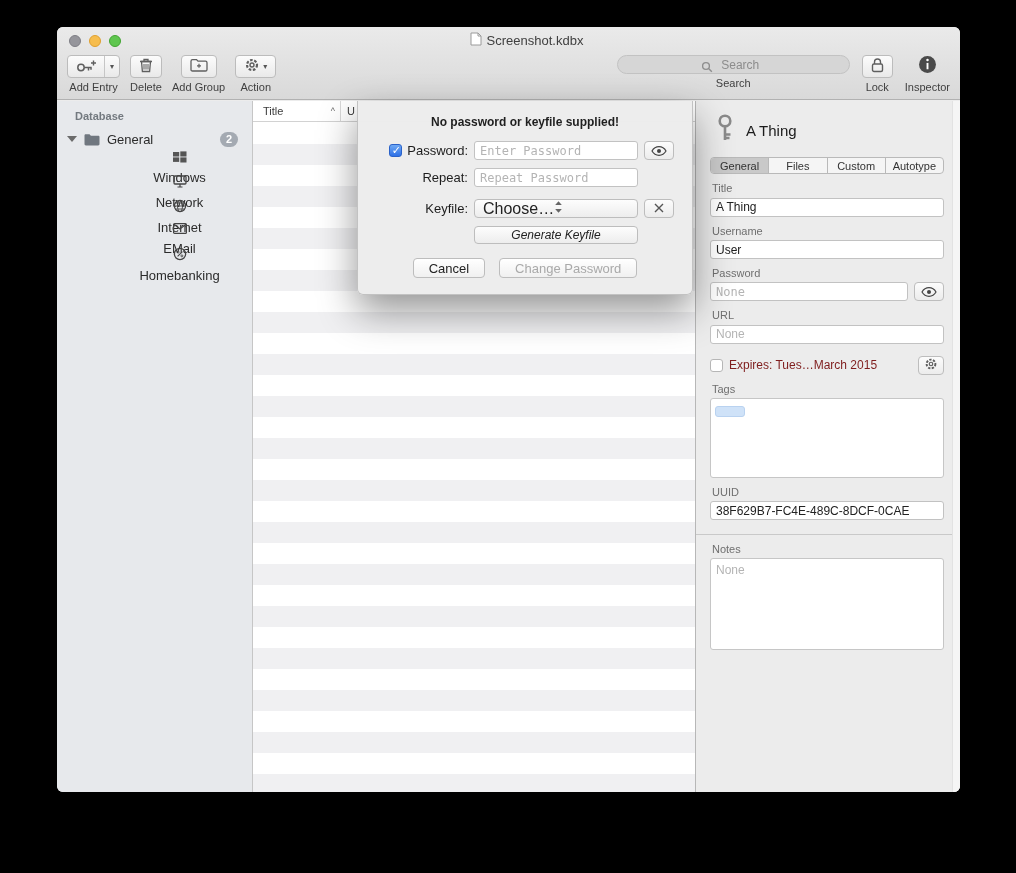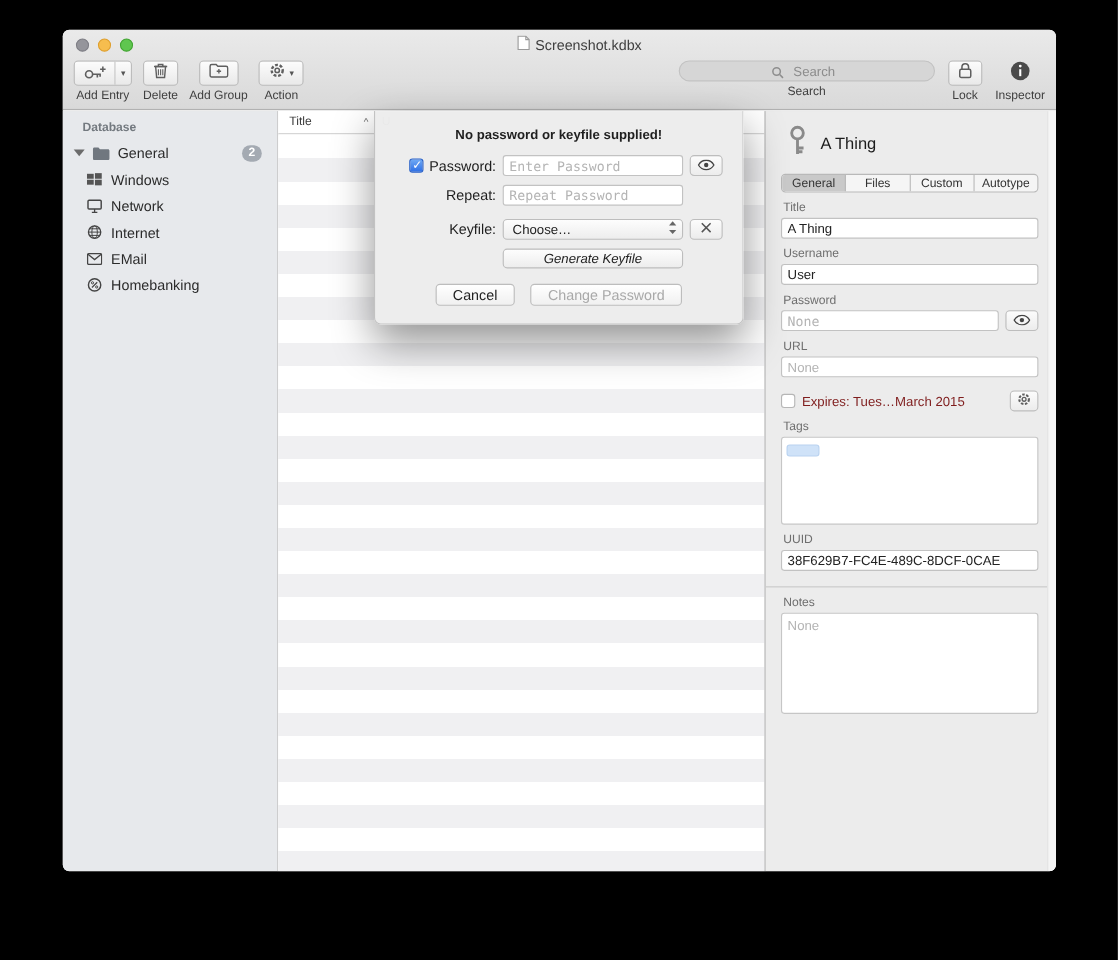--- a/index.html
+++ b/index.html
@@ -37,21 +37,21 @@
                        padding-left:14px; outline:none; color:#333;
                        font-family:"Liberation Sans",sans-serif; }
   .searchfield input::placeholder { color:#8c8c8c; }
   .chev { font-size:8px; color:#555; margin-left:3px; }
   
   .content { position:absolute; top:74px; left:0; right:0; bottom:0; display:flex; }
   .sidebar { width:196px; background:#e7e9ec; border-right:1px solid #c6c6c6;
              padding-top:6px; font-size:13px; color:#2b2b2b; flex:none; }
   .side-header { font-size:11px; font-weight:bold; color:#73797f; padding:3px 0 5px 18px; }
   .side-row { display:flex; align-items:center; height:24px; padding-left:10px; gap:7px; }
-  .side-row.child { padding-left:21px; }
+  .side-row.child { padding-left:50px;flex-direction:column; }
   .disclosure { width:0; height:0; border-left:5px solid transparent;
                 border-right:5px solid transparent; border-top:6px solid #6b6b6b; }
   .sicon { display:flex; align-items:center; justify-content:center; width:16px; }
   .badge { margin-left:auto; margin-right:14px; background:#a4aab2; color:#fff;
            font-size:11px; font-weight:bold; border-radius:8px; padding:0 6px;
            height:15px; line-height:15px; }
   .list { flex:1; position:relative; background:#fff; }
   .list-header { height:21px; background:#fff; border-bottom:1px solid #d2d2d2;
                  display:flex; align-items:center; font-size:11px; color:#3c3c3c; }
   .col-title { width:88px; height:100%; padding:0 5px 0 10px; display:flex;
@@ -98,32 +98,32 @@
   .tagsbox { height:80px; background:#fff; border:1px solid #c6c6c6; border-radius:3px;
              padding:4px; }
   .tag-token { width:30px; height:11px; background:#cfe2f8; border:1px solid #b9d2f0;
                border-radius:3px; }
   .hdivider { height:1px; background:#c9c9c9; margin:14px -16px 0 -14px; }
   .notesarea { width:100%; height:92px; resize:none; border:1px solid #c6c6c6;
                border-radius:3px; font-size:12px; padding:4px 5px; color:#222; outline:none;
                font-family:"Liberation Sans",sans-serif; }
   .notesarea::placeholder { color:#b4b4b4; }
   
-  .dialog { position:absolute; left:283px; top:74px; width:336px;
+  .dialog { position:absolute; left:300px; top:74px; width:336px;
             background:rgba(237,237,237,.98); border:1px solid rgba(0,0,0,.18); border-top:none;
             border-radius:0 0 6px 6px; box-shadow:0 16px 38px rgba(0,0,0,.42);
             padding:12px 16px 16px; z-index:20; }
   .dlg-msg { text-align:center; font-size:12px; font-weight:bold; color:#1f1f1f; margin:2px 0 12px; }
   .dlg-row { display:grid; grid-template-columns:92px 164px 30px; column-gap:6px;
              justify-content:center; align-items:center; margin-bottom:8px; }
   .dlg-labelwrap { display:flex; align-items:center; justify-content:flex-end; gap:5px;
                    font-size:13px; color:#1d1d1d; }
   .dropdown { height:19px; border:1px solid #bdbdbd; border-radius:4px;
               background:linear-gradient(#fdfdfd,#ededed); display:flex; align-items:center;
-              justify-content:space-between; padding:0 4px 0 8px; font-size:12px; color:#222; }
+              justify-content:flex-start; padding:0 4px 0 8px; font-size:16px; color:#222; }
   .dlg-row.keyfile { margin-top:12px; }
   .dlg-buttons { display:flex; justify-content:center; gap:14px; margin-top:14px; }
   .btn { height:20px; border:1px solid #bdbdbd; border-radius:4px;
          background:linear-gradient(#ffffff,#f0f0f0); font-size:13px; color:#222;
          display:flex; align-items:center; justify-content:center; padding:0 15px; cursor:default; }
   .btn.disabled { color:#a9a9a9;text-align:center; }
 </style>
 </head>
 <body>
 

